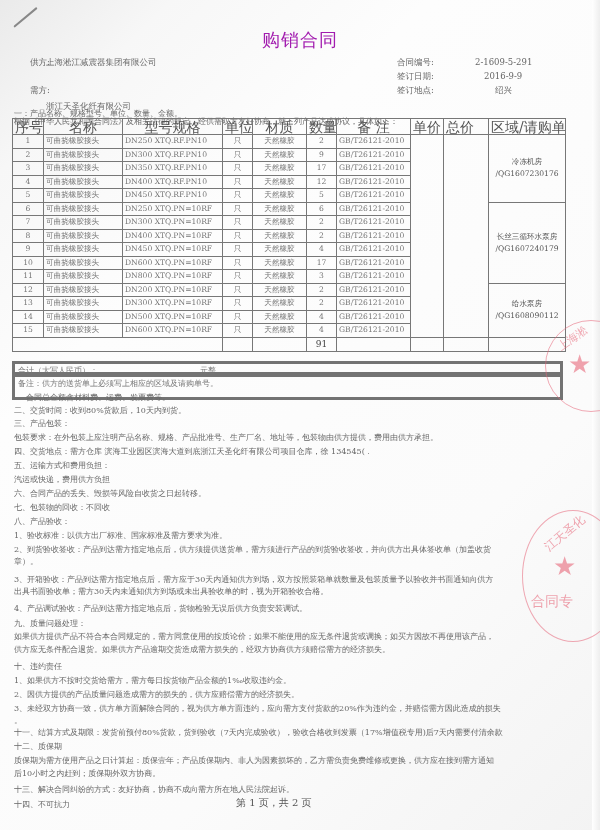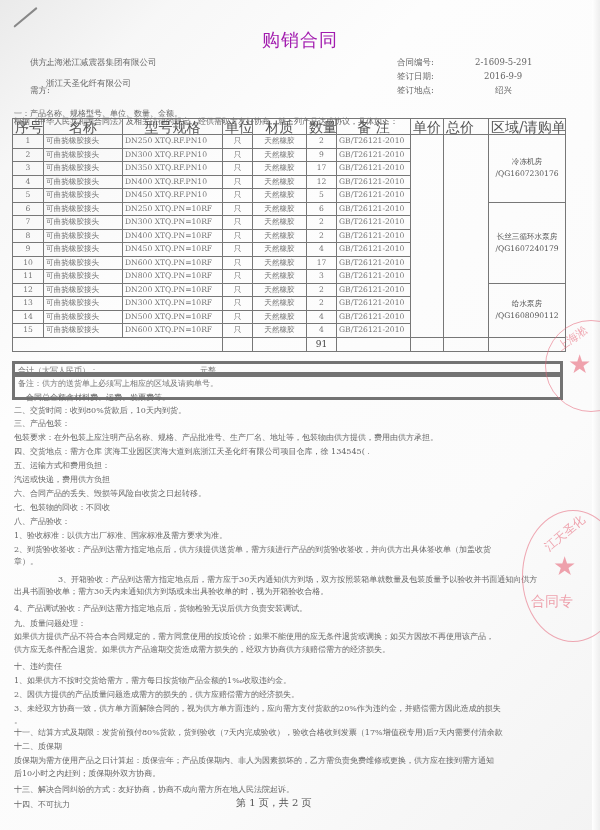--- a/index.html
+++ b/index.html
@@ -44,21 +44,21 @@
 
 <div class="paper"></div>
 <div class="rightedge"></div>
 <div class="clip"></div>
 
 <div class="title">购销合同</div>
 
 <div class="hdr" style="left:30px;top:57px;">供方:</div>
 <div class="hdr" style="left:46px;top:57px;">上海淞江减震器集团有限公司</div>
 <div class="hdr" style="left:30px;top:85px;">需方:</div>
-<div class="hdr" style="left:46px;top:78px;">浙江天圣化纤有限公司</div>
+<div class="hdr" style="left:46px;top:101px;">浙江天圣化纤有限公司</div>
 
 <div class="hdr" style="left:397px;top:57px;">合同编号:</div>
 <div class="hdr" style="left:475px;top:57px;">2-1609-5-291</div>
 <div class="hdr" style="left:397px;top:71px;">签订日期:</div>
 <div class="hdr" style="left:484px;top:71px;">2016-9-9</div>
 <div class="hdr" style="left:397px;top:85px;">签订地点:</div>
 <div class="hdr" style="left:495px;top:85px;">绍兴</div>
 
 <div class="hdr" style="left:14px;top:83px;font-size:8px;margin-top:33px;">根据《中华人民共和国合同法》及相关法律的规定，经供需双方友好协商，就下列产品达成协议，具体如下：</div>
 <div class="hdr" style="left:14px;top:108px;font-size:8px;">一：产品名称、规格型号、单位、数量、金额。</div>
@@ -256,21 +256,21 @@
 <div class="t" style="left:14px;top:432px;">包装要求：在外包装上应注明产品名称、规格、产品批准号、生产厂名、地址等，包装物由供方提供，费用由供方承担。</div>
 <div class="t" style="left:14px;top:446px;">四、交货地点：需方仓库 滨海工业园区滨海大道到底浙江天圣化纤有限公司项目仓库，徐    134545(      .</div>
 <div class="t" style="left:14px;top:460px;">五、运输方式和费用负担：</div>
 <div class="t" style="left:14px;top:474px;">汽运或快递，费用供方负担</div>
 <div class="t" style="left:14px;top:488px;">六、合同产品的丢失、毁损等风险自收货之日起转移。</div>
 <div class="t" style="left:14px;top:502px;">七、包装物的回收：不回收</div>
 <div class="t" style="left:14px;top:516px;">八、产品验收：</div>
 <div class="t" style="left:14px;top:530px;">1、验收标准：以供方出厂标准、国家标准及需方要求为准。</div>
 <div class="t" style="left:14px;top:544px;">2、到货验收签收：产品到达需方指定地点后，供方须提供送货单，需方须进行产品的到货验收签收，并向供方出具体签收单（加盖收货</div>
 <div class="t" style="left:14px;top:556px;">章）。</div>
-<div class="t" style="left:14px;top:574px;margin-left:44px;">3、开箱验收：产品到达需方指定地点后，需方应于30天内通知供方到场，双方按照装箱单就数量及包装质量予以验收并书面通知向供方</div>
+<div class="t" style="left:14px;top:574px;">3、开箱验收：产品到达需方指定地点后，需方应于30天内通知供方到场，双方按照装箱单就数量及包装质量予以验收并书面通知向供方</div>
 <div class="t" style="left:14px;top:586px;">出具书面验收单；需方30天内未通知供方到场或未出具验收单的时，视为开箱验收合格。</div>
 <div class="t" style="left:14px;top:603px;">4、产品调试验收：产品到达需方指定地点后，货物检验无误后供方负责安装调试。</div>
 <div class="t" style="left:14px;top:618px;">九、质量问题处理：</div>
 <div class="t" style="left:14px;top:631px;">如果供方提供产品不符合本合同规定的，需方同意使用的按质论价；如果不能使用的应无条件退货或调换；如买方因故不再使用该产品，</div>
 <div class="t" style="left:14px;top:644px;">供方应无条件配合退货。如果供方产品逾期交货造成需方损失的，经双方协商供方须赔偿需方的经济损失。</div>
 <div class="t" style="left:14px;top:661px;">十、违约责任</div>
 <div class="t" style="left:14px;top:675px;">1、如果供方不按时交货给需方，需方每日按货物产品金额的1‰收取违约金。</div>
 <div class="t" style="left:14px;top:689px;">2、因供方提供的产品质量问题造成需方的损失的，供方应赔偿需方的经济损失。</div>
 <div class="t" style="left:14px;top:703px;">3、未经双方协商一致，供方单方面解除合同的，视为供方单方面违约，应向需方支付货款的20%作为违约金，并赔偿需方因此造成的损失</div>
 <div class="t" style="left:14px;top:715px;">。</div>

